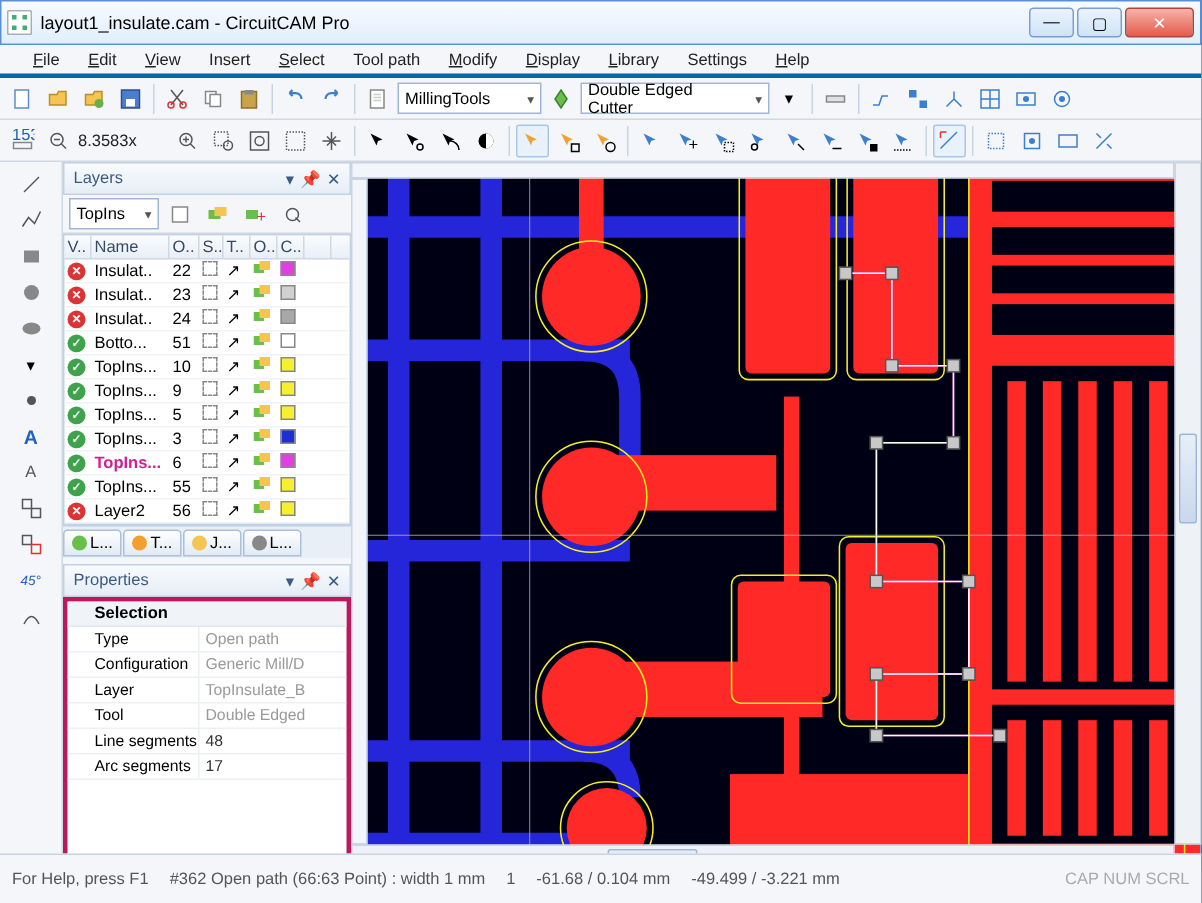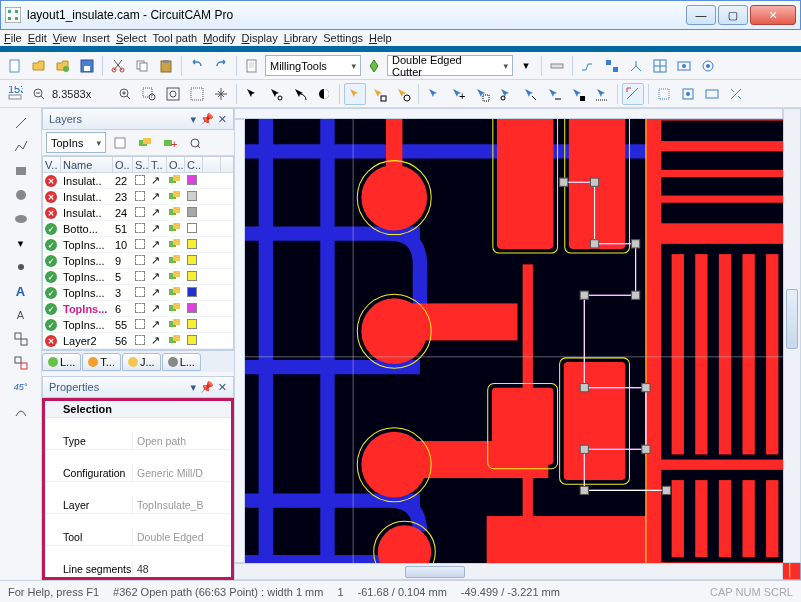--- a/index.html
+++ b/index.html
@@ -7,21 +7,21 @@
 
 
 .titlebar { height: 30px; background: linear-gradient(#f7fbff,#e1eefc); border: 1px solid #5a8fd6; display: flex; align-items: center; padding: 0 4px; }
 .titlebar .icon { width: 16px; height: 16px; margin-right: 6px; }
 .titlebar .title { flex: 1; color: #000; font-size: 12px; }
 .win-btns { display: flex; gap: 2px; }
 .win-btn { width: 30px; height: 20px; border: 1px solid #7a9ecf; background: linear-gradient(#eaf3fc,#cfe4f8); border-radius: 3px; display: flex; align-items: center; justify-content: center; font-size: 11px; }
 .win-btn.close { background: linear-gradient(#f7b2a9,#e55b4b); color: #fff; border-color: #b0443a; width: 46px; }
 
 
-.menubar { height: 22px; background: #f4f6f9; border-bottom: 6px solid #0369a1; display: flex; align-items: center; padding: 0 4px; gap: 6px; }
+.menubar { height: 22px; background: #f4f6f9; border-bottom: 3px solid #0369a1; display: flex; align-items: center; padding: 0 22px; gap: 19px; }
 .menubar span { color: #222; }
 .menubar span u { text-decoration: underline; }
 
 
 .toolbar { height: 28px; background: #f4f6f9; border-bottom: 1px solid #d0d8e4; display: flex; align-items: center; padding: 0 4px; gap: 2px; }
 .tb-btn { width: 22px; height: 22px; display: flex; align-items: center; justify-content: center; border: 1px solid transparent; border-radius: 2px; }
 .tb-sep { width: 1px; height: 20px; background: #c9d4e2; margin: 0 2px; }
 .combo { height: 21px; border: 1px solid #9fb7d6; background: #fff; padding: 0 18px 0 4px; display: flex; align-items: center; position: relative; }
 .combo::after { content: "▾"; position: absolute; right: 4px; color: #555; font-size: 9px; }
 
@@ -45,37 +45,37 @@
 .circ.ok { background: #3fa24c; }
 .circ.no { background: #d33; }
 .sq { width: 10px; height: 10px; display: inline-block; border: 1px solid #888; }
 .panel-tabs { height: 22px; background: #e8eff7; border-top: 1px solid #c1d0e3; display: flex; align-items: center; gap: 0; overflow: hidden; }
 .panel-tab { padding: 2px 5px; background: linear-gradient(#fff,#e1eaf4); border: 1px solid #aac0dc; border-radius: 3px 3px 0 0; margin-right: 1px; font-size: 10px; display: flex; align-items: center; gap: 2px; }
 .tab-icon { width: 10px; height: 10px; border-radius: 50%; display: inline-block; }
 
 
 .props { background: #fff; border: 3px solid #be185d; flex: 1; overflow: hidden; }
 .props .sect { background: #f0f3f7; padding: 2px 18px; font-weight: bold; font-size: 11px; border-bottom: 1px solid #e2e8f0; }
-.prow { display: grid; grid-template-columns: 88px 1fr; border-bottom: 1px solid #eceff3; height: 17px; margin-top: 15px; }
+.prow { display: grid; grid-template-columns: 88px 1fr; border-bottom: 1px solid #eceff3; height: 17px; }
 .prow .k { padding-left: 18px; font-size: 10.5px; border-right: 1px solid #eceff3; display: flex; align-items: center; }
 .prow .v { padding-left: 4px; color: #999; font-size: 10.5px; display: flex; align-items: center; }
 .prow.dark .v { color: #333; }
 
 
 .canvas { position: absolute; left: 234px; top: 108px; right: 0; bottom: 22px; border: 1px solid #8faacd; background: #000011; }
 .canvas svg { width: 100%; height: 100%; display: block; }
 .hscroll { position: absolute; left: 234px; right: 18px; bottom: 22px; height: 17px; background: #eef2f7; border: 1px solid #cbd6e5; display: flex; align-items: center; }
 .hscroll .thumb { margin-left: 170px; width: 60px; height: 12px; background: linear-gradient(#e7eef8,#c9d8eb); border: 1px solid #9fb7d6; border-radius: 2px; }
 .vscroll { position: absolute; right: 0; top: 108px; width: 18px; bottom: 39px; background: #eef2f7; border: 1px solid #cbd6e5; }
 .vscroll .thumb { margin-top: 180px; width: 12px; height: 60px; margin-left: 2px; background: linear-gradient(#e7eef8,#c9d8eb); border: 1px solid #9fb7d6; border-radius: 2px; }
 .ruler-h { position: absolute; left: 234px; right: 18px; top: 108px; height: 11px; background: #f2f5f9; border: 1px solid #c9d5e6; z-index: 2; }
 .ruler-v { position: absolute; left: 234px; top: 119px; bottom: 39px; width: 11px; background: #f2f5f9; border: 1px solid #c9d5e6; z-index: 2; }
 
 
-.status { position: absolute; left: 0; right: 0; bottom: 0; height: 22px; background: #f4f6f9; border-top: 1px solid #c8d3e2; display: flex; align-items: flex-end; padding: 4px 8px; gap: 14px; color: #555; }
+.status { position: absolute; left: 0; right: 0; bottom: 0; height: 22px; background: #f4f6f9; border-top: 1px solid #c8d3e2; display: flex; align-items: center; padding: 16px 8px; gap: 14px; color: #555; }
 .status .cell { white-space: nowrap; }
 .status .spread { flex: 1; }
 </style>
 </head>
 <body>
 
 <div class="titlebar">
   <svg class="icon" viewBox="0 0 16 16">
       <rect width="16" height="16" fill="#fff" stroke="#666"></rect>
       <path d="M3 3h3v3H3zM10 3h3v3h-3zM3 10h3v3H3zM10 10h3v3h-3z" fill="#4a7"></path>

